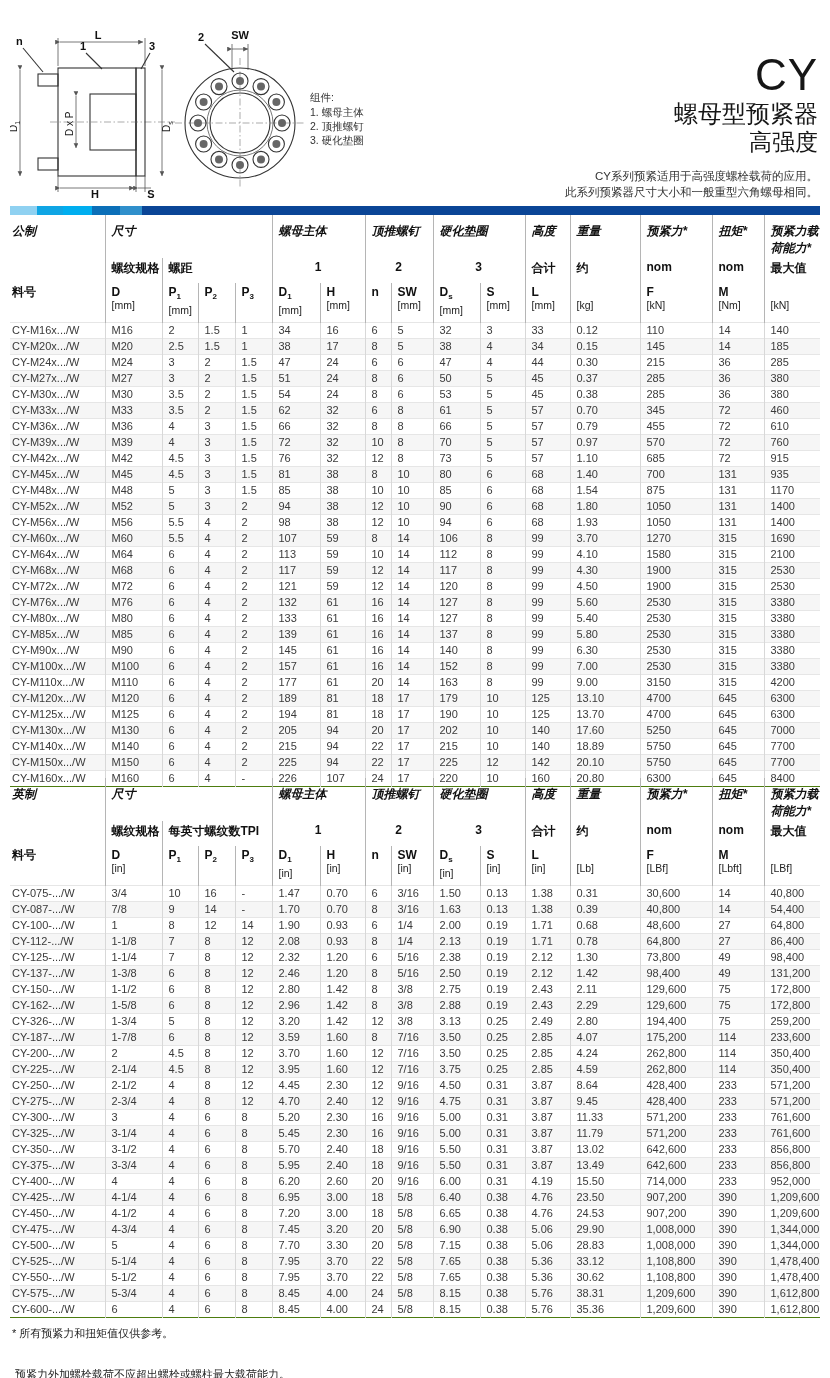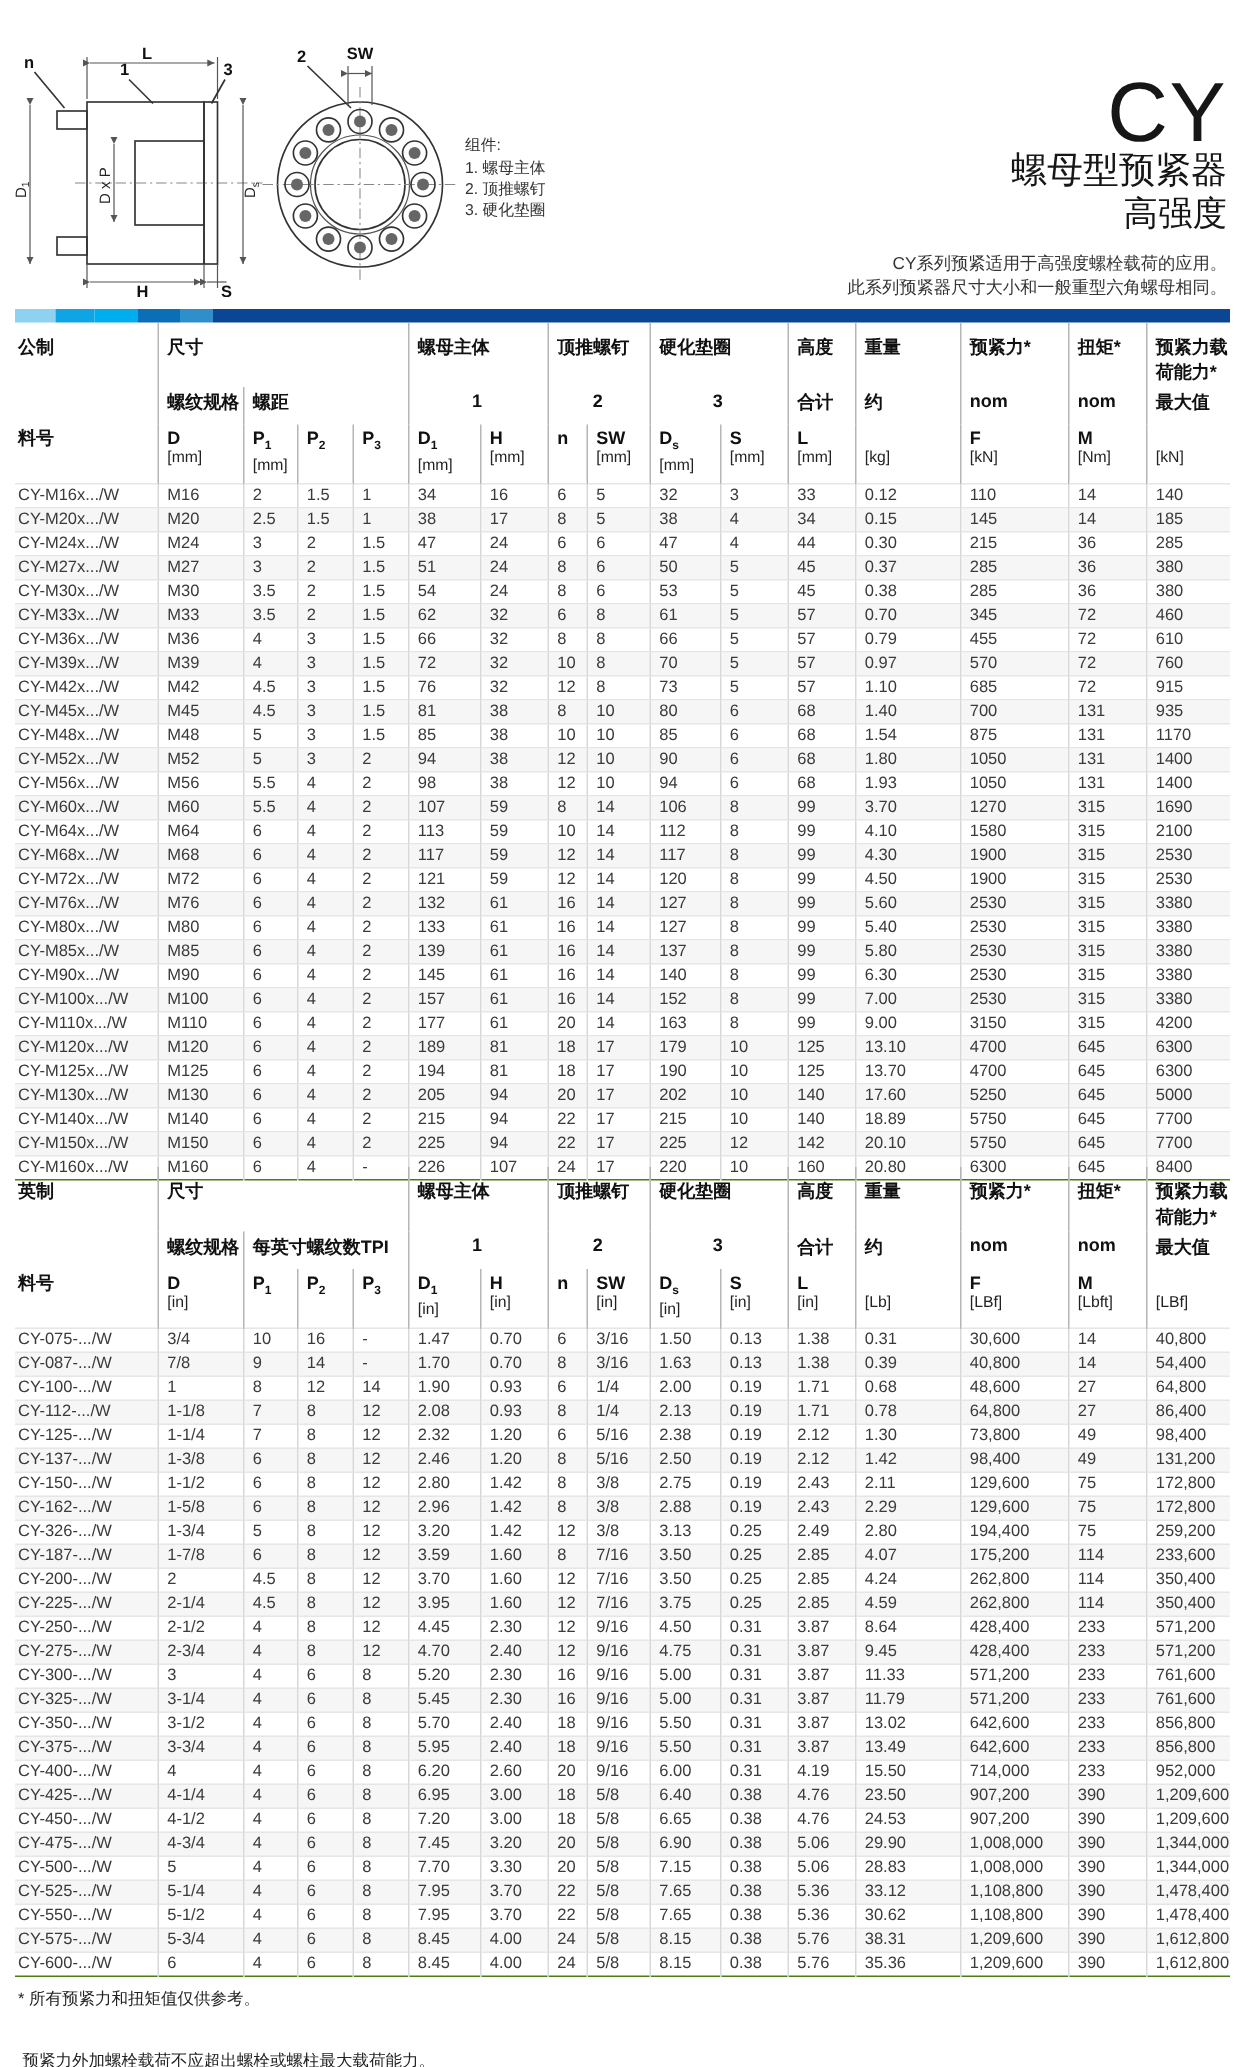--- a/index.html
+++ b/index.html
@@ -3,36 +3,36 @@
 <meta charset="utf-8">
 <style>
   html,body{margin:0;padding:0;background:#fff;}
   .page{position:relative;width:830px;height:1378px;background:#fff;overflow:hidden;
         font-family:"Liberation Sans","DejaVu Sans",sans-serif;color:#222;}
   
   .drawing{position:absolute;left:10px;top:28px;width:430px;height:170px;}
   .legend{position:absolute;left:300px;top:62px;font-size:10.5px;color:#333;line-height:14px;}
   .legend .lg-title{margin-bottom:1px;}
   .title-block{position:absolute;right:12px;top:52px;text-align:right;}
-  .series{font-size:56px;line-height:46px;color:#161616;letter-spacing:1px;}
+  .series{font-size:44px;line-height:46px;color:#161616;letter-spacing:1px;}
   .t1{font-size:24px;line-height:28px;color:#161616;margin-top:2px;}
   .t2{font-size:23px;line-height:28px;color:#161616;}
   .descs{margin-top:12px;font-size:11.5px;line-height:16px;color:#333;}
   
   .accent-bar{position:absolute;left:10px;top:206px;width:810px;height:9px;display:flex;}
   .accent-bar span{display:block;height:9px;}
   
   table.tbl{border-collapse:collapse;table-layout:fixed;width:810px;position:absolute;left:10px;
             font-size:11px;color:#3a3a3a;}
   #metric{top:215px;}
   #imperial{top:778px;}
   .tbl th{font-weight:bold;text-align:left;vertical-align:top;padding:2px 1px 1px 6px;
           font-size:12px;color:#111;border-left:1px solid #b5b5b5;}
   .tbl th:first-child{border-left:none;padding-left:2px;}
-  .tbl tr.g th{height:26px;padding-top:8px;}
+  .tbl tr.g th{height:26px;padding-top:8px;font-style:italic;}
   .tbl tr.s th{height:22px;padding-top:2px;}
   .tbl tr.c th{height:36px;}
   .tbl tr.c th .bl{min-height:14px;line-height:14px;}
   .tbl th sub{font-size:8px;}
   .tbl th .u{font-weight:normal;font-size:10.5px;color:#222;line-height:13px;}
   .tbl th.ctr{text-align:center;padding-left:0;}
   .tbl tbody td{height:15px;line-height:15px;padding:0 2px 0 6px;border-left:1px solid #d8d8d8;
                 border-top:1px solid #e6e6e6;white-space:nowrap;overflow:hidden;}
   .tbl tbody td:first-child{border-left:none;padding-left:2px;}
   .tbl thead{border-bottom:1px solid #c9c9c9;}
@@ -783,21 +783,21 @@
           <td>205</td>
           <td>94</td>
           <td>20</td>
           <td>17</td>
           <td>202</td>
           <td>10</td>
           <td>140</td>
           <td>17.60</td>
           <td>5250</td>
           <td>645</td>
-          <td>5000</td>
+          <td>7000</td>
         </tr>
         <tr>
           <td>CY-M140x.../W</td>
           <td>M140</td>
           <td>6</td>
           <td>4</td>
           <td>2</td>
           <td>215</td>
           <td>94</td>
           <td>22</td>

